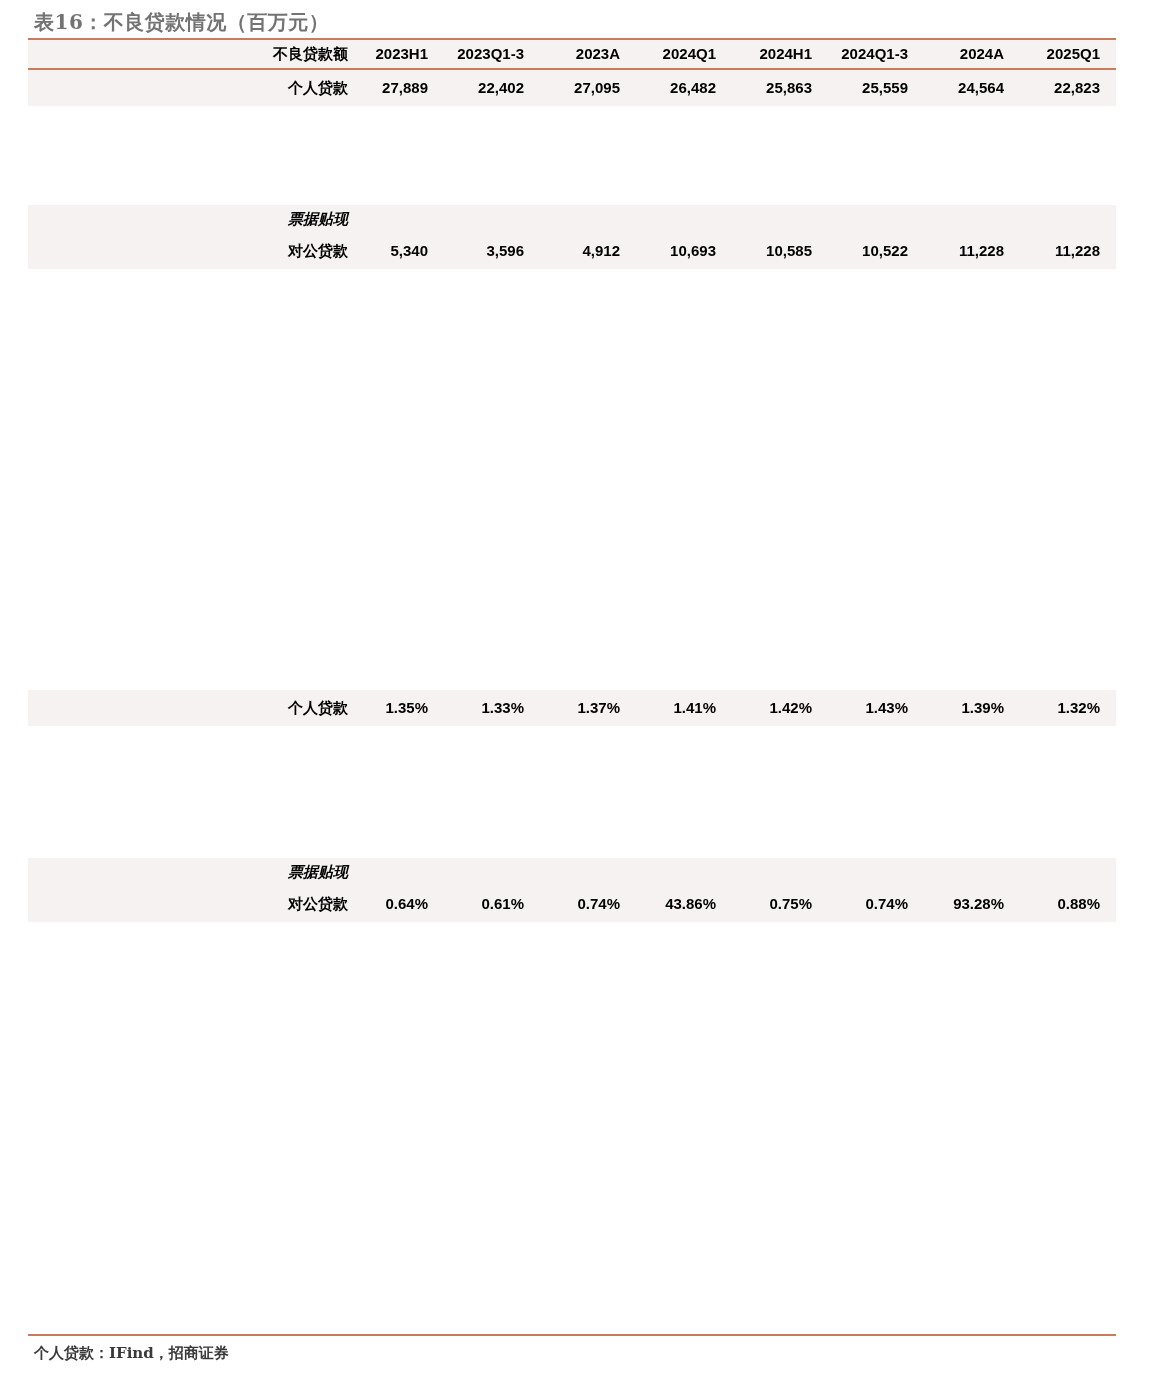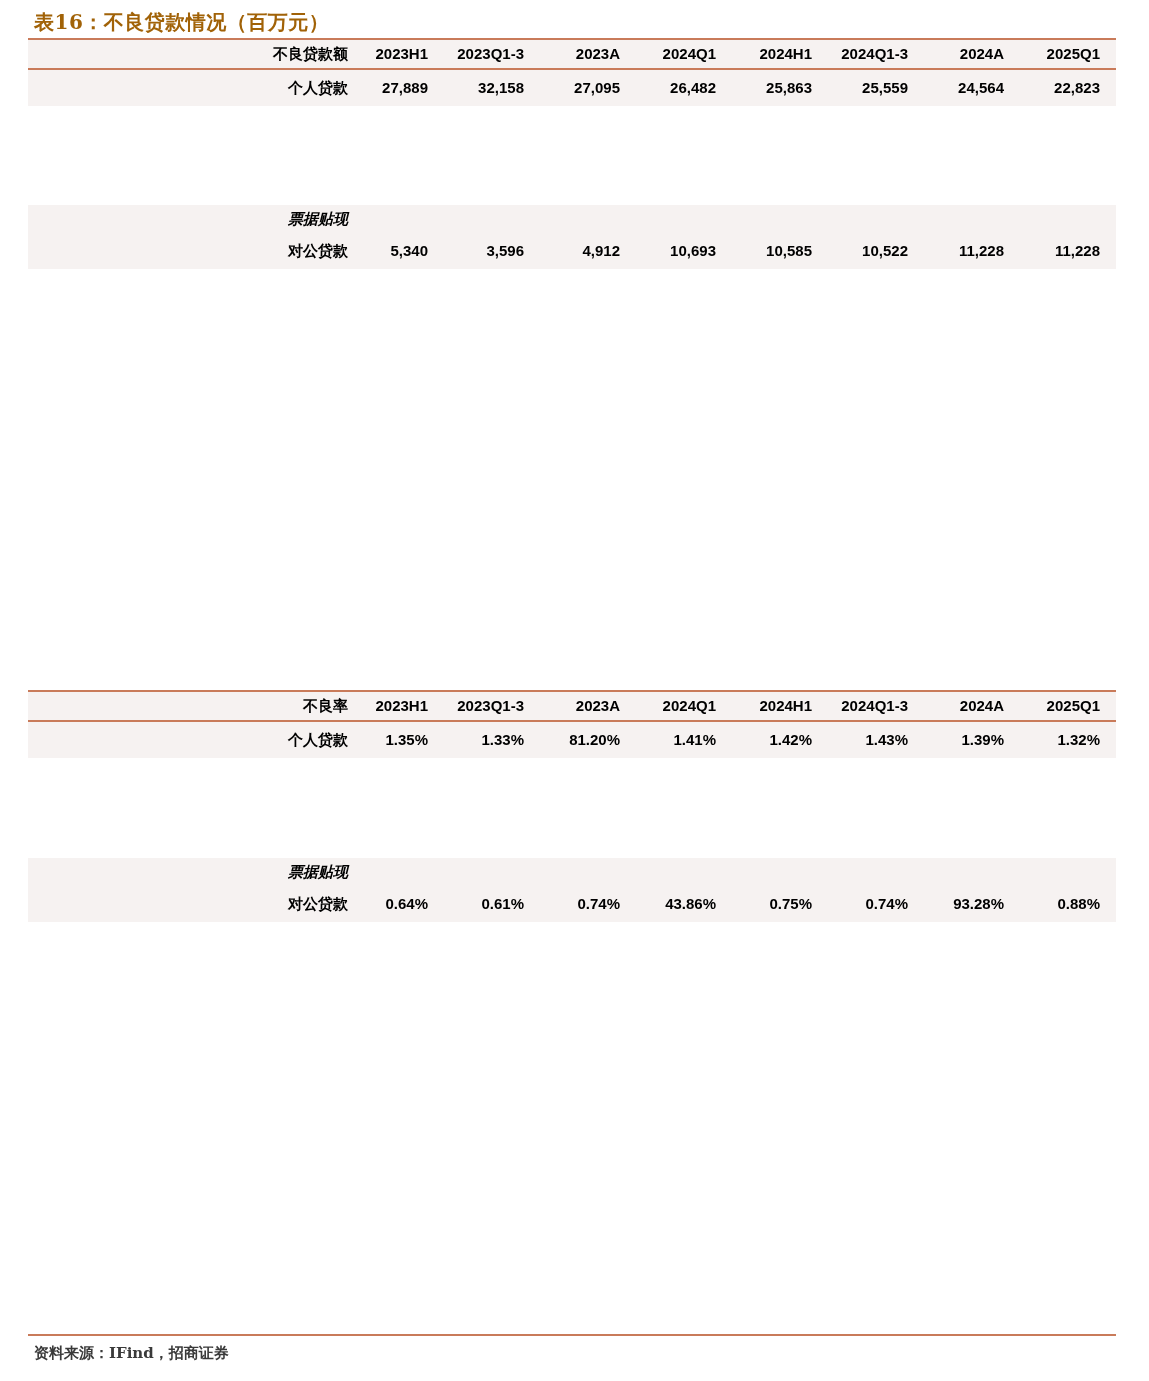--- a/index.html
+++ b/index.html
@@ -18,21 +18,21 @@
 
   
   #table-title {
     position: absolute;
     left: 34px;
     top: 9px;
     font-family: "DejaVu Serif", "Liberation Serif", serif;
     font-weight: bold;
     font-size: 20px;
     letter-spacing: 0.5px;
-    color: #a16207;
+    color: #737373;
     white-space: nowrap;
   }
 
   
   .tbl {
     position: absolute;
     left: 28px;
     width: 1088px;
     border-collapse: collapse;
     table-layout: fixed;
@@ -121,21 +121,21 @@
       <td class="c-num">2023A</td>
       <td class="c-num">2024Q1</td>
       <td class="c-num">2024H1</td>
       <td class="c-num">2024Q1-3</td>
       <td class="c-num">2024A</td>
       <td class="c-num">2025Q1</td>
     </tr>
     <tr class="data-row">
       <td class="c-label">个人贷款</td>
       <td class="c-num">27,889</td>
-      <td class="c-num">32,158</td>
+      <td class="c-num">22,402</td>
       <td class="c-num">27,095</td>
       <td class="c-num">26,482</td>
       <td class="c-num">25,863</td>
       <td class="c-num">25,559</td>
       <td class="c-num">24,564</td>
       <td class="c-num">22,823</td>
     </tr>
   </tbody>
 </table>
 
@@ -183,36 +183,25 @@
       <col class="w-val">
       <col class="w-val">
       <col class="w-val">
       <col class="w-val">
     <col class="w-val">
       <col class="w-val">
       <col class="w-val">
       <col class="w-val">
   </colgroup>
   <tbody>
-    <tr class="hdr-row rule-top rule-bot">
-      <td class="c-label">不良率</td>
-      <td class="c-num">2023H1</td>
-      <td class="c-num">2023Q1-3</td>
-      <td class="c-num">2023A</td>
-      <td class="c-num">2024Q1</td>
-      <td class="c-num">2024H1</td>
-      <td class="c-num">2024Q1-3</td>
-      <td class="c-num">2024A</td>
-      <td class="c-num">2025Q1</td>
-    </tr>
     <tr class="data-row">
       <td class="c-label">个人贷款</td>
       <td class="c-num">1.35%</td>
       <td class="c-num">1.33%</td>
-      <td class="c-num">81.20%</td>
+      <td class="c-num">1.37%</td>
       <td class="c-num">1.41%</td>
       <td class="c-num">1.42%</td>
       <td class="c-num">1.43%</td>
       <td class="c-num">1.39%</td>
       <td class="c-num">1.32%</td>
     </tr>
   </tbody>
 </table>
 
 <table class="tbl" style="top:858px;">
@@ -247,13 +236,13 @@
       <td class="c-num">43.86%</td>
       <td class="c-num">0.75%</td>
       <td class="c-num">0.74%</td>
       <td class="c-num">93.28%</td>
       <td class="c-num">0.88%</td>
     </tr>
   </tbody>
 </table>
 
 <div id="footer-rule"></div>
-<div id="source-note">资料来源：IFind，招商证券</div>
+<div id="source-note">个人贷款：IFind，招商证券</div>
 
 </body></html>

